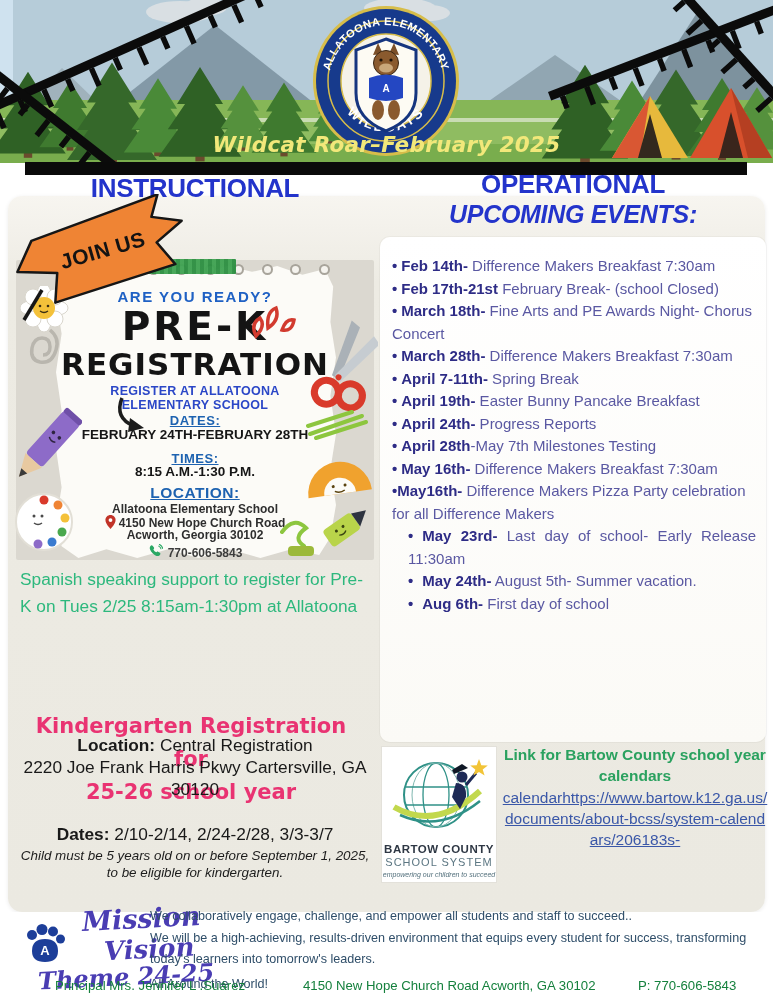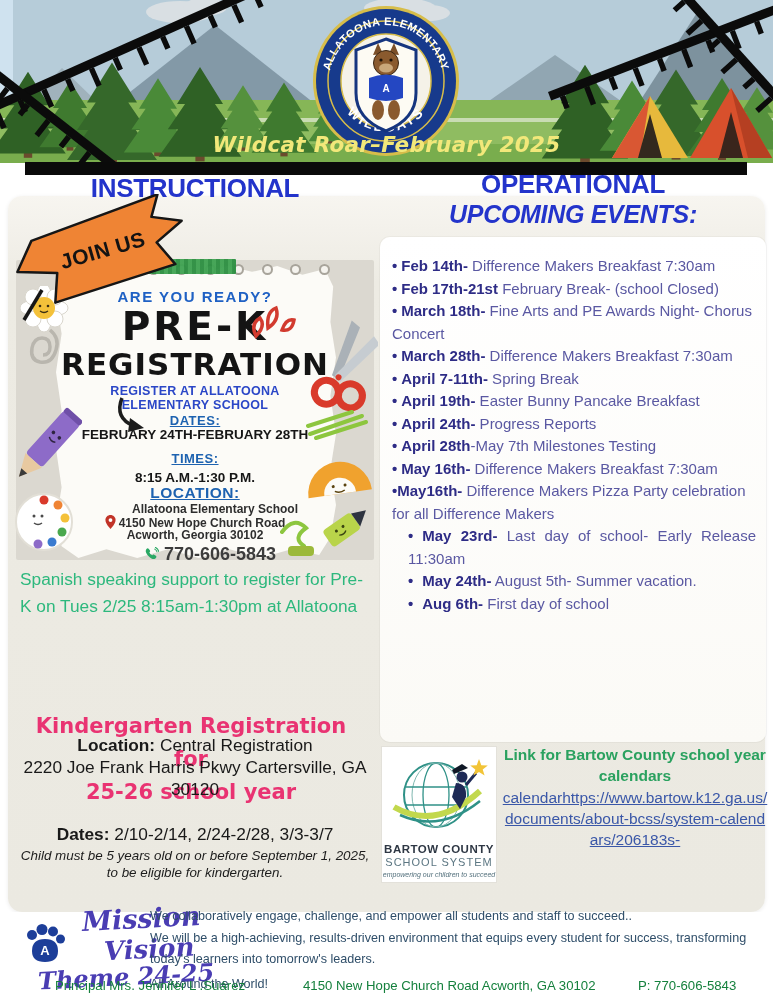--- a/index.html
+++ b/index.html
@@ -35,26 +35,26 @@
   .holes{position:absolute;left:46px;top:4px;width:268px;display:flex;justify-content:space-between;z-index:5;}
   .hole{width:7px;height:7px;border-radius:50%;background:#f5f3ee;border:2px solid #a8a49b;}
   .tape{position:absolute;left:116px;top:-1px;width:104px;height:15px;z-index:6;background:repeating-linear-gradient(90deg,#3fa352 0 4px,#2c8f41 4px 8px);opacity:.95;border-radius:1px;}
   .f-txt{position:absolute;left:0;width:358px;text-align:center;z-index:7;}
   .f-ready{top:28px;font-weight:bold;font-size:15px;color:#1f61c4;letter-spacing:1.5px;}
   .f-t1{top:44px;font-family:"DejaVu Sans",sans-serif;font-weight:bold;font-size:39px;color:#141414;letter-spacing:3px;}
   .f-t2{top:86px;font-family:"DejaVu Sans",sans-serif;font-weight:bold;font-size:31px;color:#141414;letter-spacing:1px;}
   .f-sub{top:124px;left:49px;width:260px;font-weight:bold;font-size:12.5px;color:#2b47c7;line-height:14px;letter-spacing:.3px;}
   .f-label{font-weight:bold;color:#1d62b0;text-decoration:underline;font-size:13px;letter-spacing:.5px;}
   .l-dates{top:153px;} .v-dates{top:167px;}
-  .l-times{top:191px;} .v-times{top:210px;}
+  .l-times{top:191px;} .v-times{top:204px;}
   .l-loc{top:224px;font-size:15.5px;}
   .f-val{font-weight:bold;font-size:13.5px;color:#161616;}
   .f-loc{font-weight:bold;font-size:12px;color:#2e2e2e;}
-  .v-loc1{top:242px;padding-left:20px;} .v-loc2{top:255px;} .v-loc3{top:268px;}
-  .f-phone{top:284px;font-weight:bold;font-size:18px;color:#3c3c3c;margin-left:15px;}
+  .v-loc1{top:242px;} .v-loc2{top:255px;} .v-loc3{top:268px;}
+  .f-phone{top:284px;font-weight:bold;font-size:12px;color:#3c3c3c;}
   .f-phone svg{vertical-align:-2px;margin-right:5px;}
   .pin{margin-right:3px;vertical-align:-2px;}
   .deco{position:absolute;z-index:8;}
 
   
   .spanish{left:20px;top:566px;width:350px;text-align:left;font-size:17.3px;line-height:26.5px;color:#2db87d;z-index:5;}
   .kg-title{left:16px;top:670px;width:350px;text-align:center;font-family:"DejaVu Sans",sans-serif;
     font-weight:bold;font-size:21px;line-height:33px;color:#e93372;z-index:5;margin-top:40px;}
   .kg-line{width:350px;left:20px;text-align:center;font-size:17.3px;color:#191919;z-index:5;}
   .kg-loc{top:735px;} .kg-a1{top:757px;} .kg-a2{top:779px;} .kg-dates{top:824px;}

